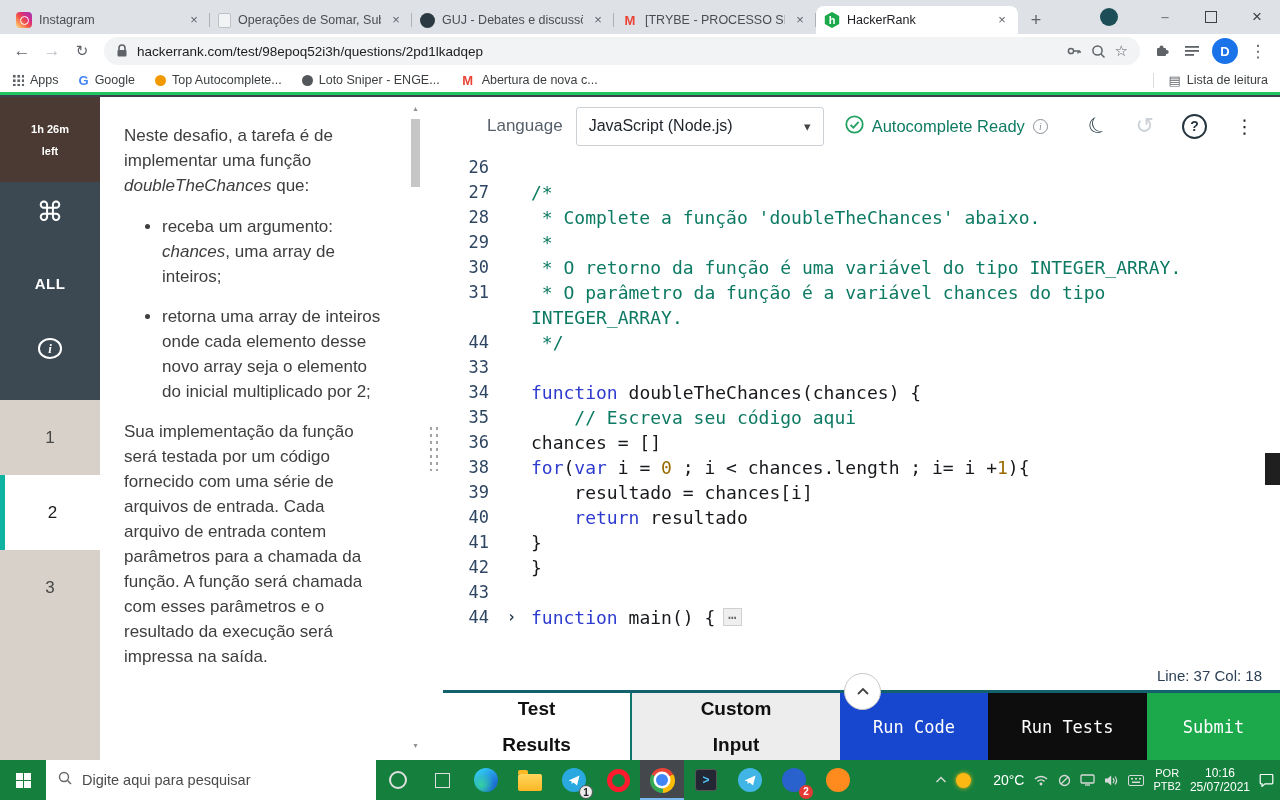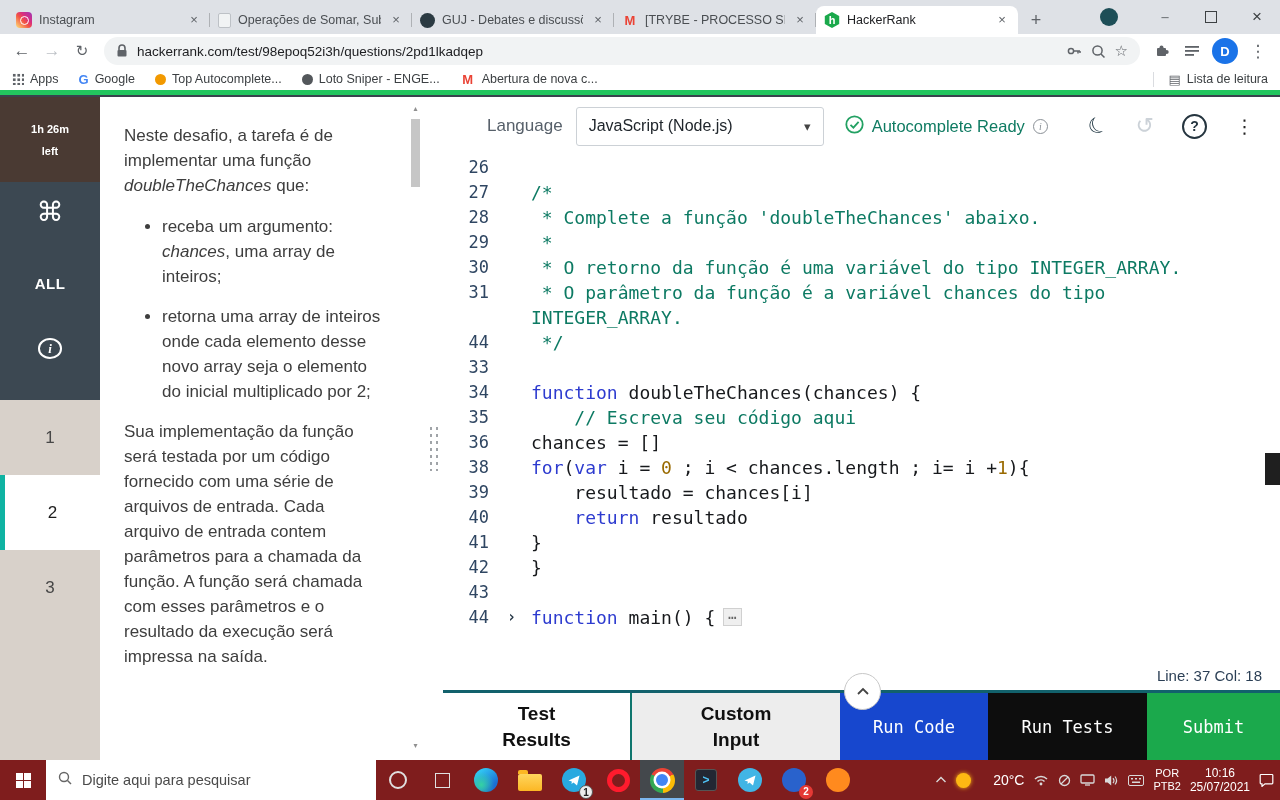--- a/index.html
+++ b/index.html
@@ -39,21 +39,21 @@
   .ic-reload::after { content: '↻'; font-size: 15px; }
   .omnibox { flex: 1; height: 28px; background: #f1f3f4; border-radius: 14px; display: flex; align-items: center; padding: 0 12px; gap: 9px; margin: 0 6px; }
   .url { flex: 1; font-size: 13.5px; color: #202124; white-space: nowrap; overflow: hidden; }
   .ob-ic { display: flex; align-items: center; }
   .star-ic::after { content: '☆'; color: #5f6368; font-size: 15px; }
   .ext-ic { width: 28px; height: 28px; display: flex; align-items: center; justify-content: center; }
   .avatar { width: 26px; height: 26px; border-radius: 50%; background: #1a73e8; color: #fff; font-size: 13px; font-weight: bold; display: flex; align-items: center; justify-content: center; margin: 0 4px; }
   .kebab-ic::after { content: '⋮'; color: #5f6368; font-size: 17px; }
 
   
-  .bookmarks { height: 27px; background: #fff; display: flex; align-items: center; padding: 0 12px; gap: 20px; font-size: 12.5px; color: #3c4043; border-bottom: 5px solid #22c55e; }
+  .bookmarks { height: 27px; background: #fff; display: flex; align-items: center; padding: 0 12px; gap: 20px; font-size: 12.5px; color: #3c4043; border-bottom: 3px solid #22c55e; }
   .bm { display: flex; align-items: center; gap: 6px; white-space: nowrap; }
   .grid9 { width: 12px; height: 12px; background: radial-gradient(#5f6368 1.3px, transparent 1.4px); background-size: 4.5px 4.5px; }
   .gG::after { content: 'G'; color: #4285f4; font-weight: bold; font-size: 13px; }
   .dot-orange { width: 11px; height: 11px; border-radius: 50%; background: #f29900; }
   .dot-dark { width: 11px; height: 11px; border-radius: 50%; background: #53575b; }
   .bm-right { margin-left: auto; display: flex; align-items: center; gap: 6px; border-left: 1px solid #dadce0; padding-left: 14px; }
   .rl-ic::after { content: '▤'; color: #5f6368; font-size: 13px; }
 
   
   .hr-app { height: 665px; border-top: 2px solid #39424e; display: flex; }
@@ -115,31 +115,31 @@
   .c-tx { color: #17191c; }
   .c-bk { background: #e8ebee; outline: 1px solid #a9b1b8; }
   .c-el { display: inline-block; color: #666; background: #efefef; border: 1px solid #d0d0d0; padding: 0 4px; margin-left: 8px; font-size: 14px; line-height: 16px; vertical-align: 2px; }
   .cursor { display: inline-block; width: 2px; height: 19px; background: #101010; vertical-align: text-top; margin-left: 1px; }
   .fold { position: absolute; left: 64px; top: 0; color: #253646; font-size: 15px; font-weight: bold; }
   .ed-thumb { position: absolute; right: 0; top: 298px; width: 15px; height: 32px; background: #1f1f1f; }
 
   .status { height: 30px; flex: none; display: flex; align-items: center; justify-content: flex-end; padding-right: 18px; font-size: 15px; color: #2b3f55; }
 
   .bottom { height: 70px; flex: none; border-top: 3px solid var(--divider_teal, #12616c); display: flex; position: relative; }
-  .btab { display: flex; align-items: center; justify-content: center; text-align: center; font-weight: bold; font-size: 19px; line-height: 26px; color: #101010; padding: 0 40px; }
+  .btab { display: flex; align-items: center; justify-content: center; text-align: center; font-weight: bold; font-size: 19px; line-height: 36px; color: #101010; padding: 0 40px; }
   .btab.t1 { width: 187px; background: #fff; }
   .btab.t2 { width: 210px; background: #ededed; border-left: 2px solid #0f766e; padding: 0 50px; }
   .bbtn { display: flex; align-items: center; justify-content: center; color: #fff; font-family: "DejaVu Sans Mono", monospace; font-weight: normal; font-size: 17px; }
   .run-code { width: 148px; background: var(--run_code_blue, #1747ce); }
   .run-tests { width: 159px; background: var(--run_tests_black, #0d0d0d); }
   .submit { width: 133px; background: var(--submit_green, #1ba94c); }
   .collapse { position: absolute; left: 401px; top: -20px; width: 37px; height: 37px; border-radius: 50%; background: #fff; border: 1px solid #c8c8c8; display: flex; align-items: center; justify-content: center; z-index: 5; }
 
   
-  .taskbar { height: 40px; background: #7f1d1d; display: flex; align-items: center; color: #fff; }
+  .taskbar { height: 40px; background: #15803d; display: flex; align-items: center; color: #fff; }
   .tstart { width: 46px; height: 40px; display: flex; align-items: center; justify-content: center; flex: none; }
   .tsearch { width: 330px; height: 40px; background: #fff; display: flex; align-items: center; gap: 10px; padding: 0 12px; flex: none; }
   .tsearch input { border: none; outline: none; flex: 1; font-size: 14.5px; color: #333; font-family: "Liberation Sans", sans-serif; }
   .tsearch input::placeholder { color: #4a4a4a; }
   .tslot { width: 44px; height: 40px; display: flex; align-items: center; justify-content: center; flex: none; position: relative; }
   .tslot.active { background: #44484c; box-shadow: inset 0 -2px 0 #7cb8f0; }
   .cortana-ring { width: 18px; height: 18px; border: 2px solid #e0e0e0; border-radius: 50%; }
   .taskview-sq { width: 15px; height: 15px; border: 1.5px solid #e0e0e0; }
   .edge-ic { width: 24px; height: 24px; border-radius: 50%; background: radial-gradient(circle at 30% 70%, #35d2a2, transparent 55%), linear-gradient(140deg, #30c3f2 20%, #1b6fd4 75%); }
   .folder-ic { width: 24px; height: 17px; background: linear-gradient(#ffd65e, #fcb724); border-radius: 2px; position: relative; margin-top: 4px; }

